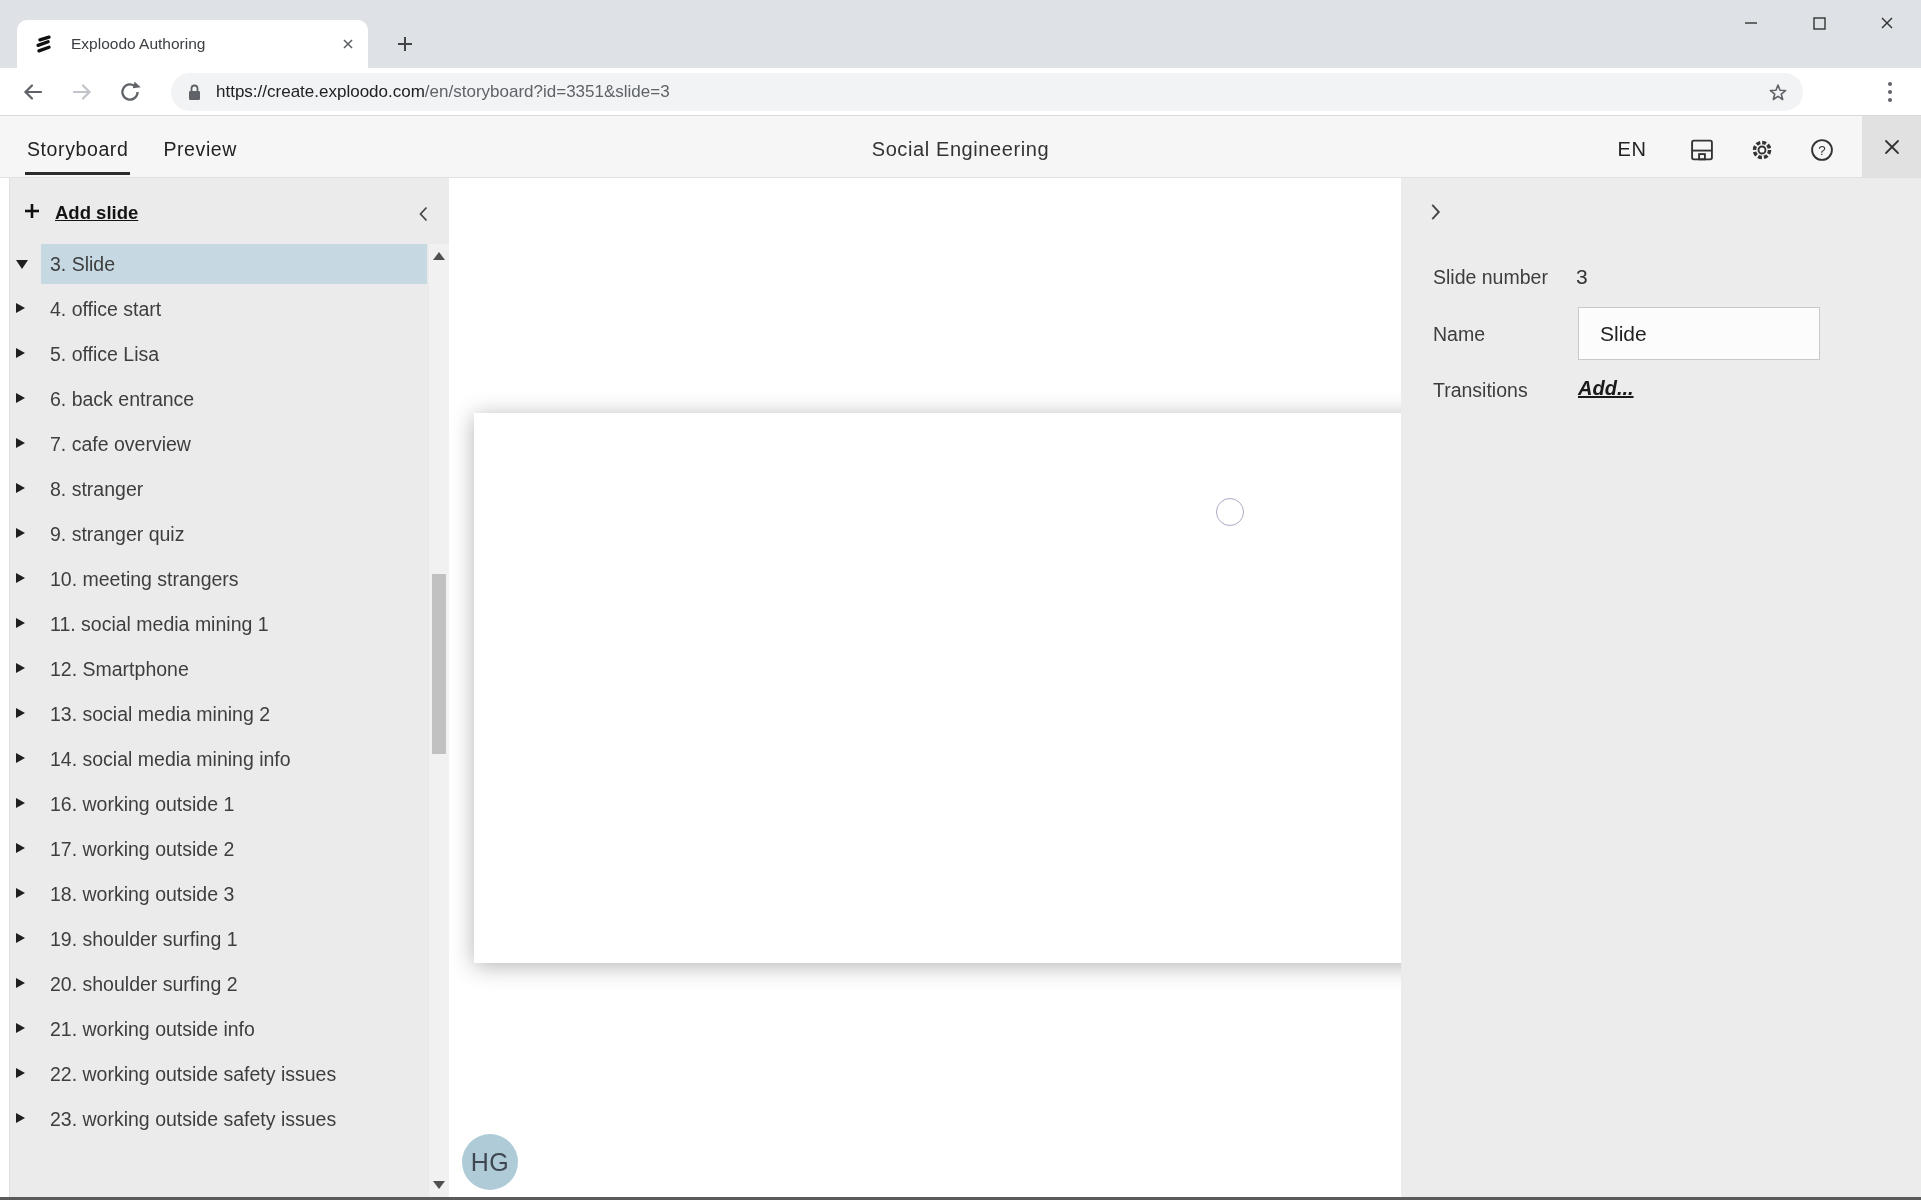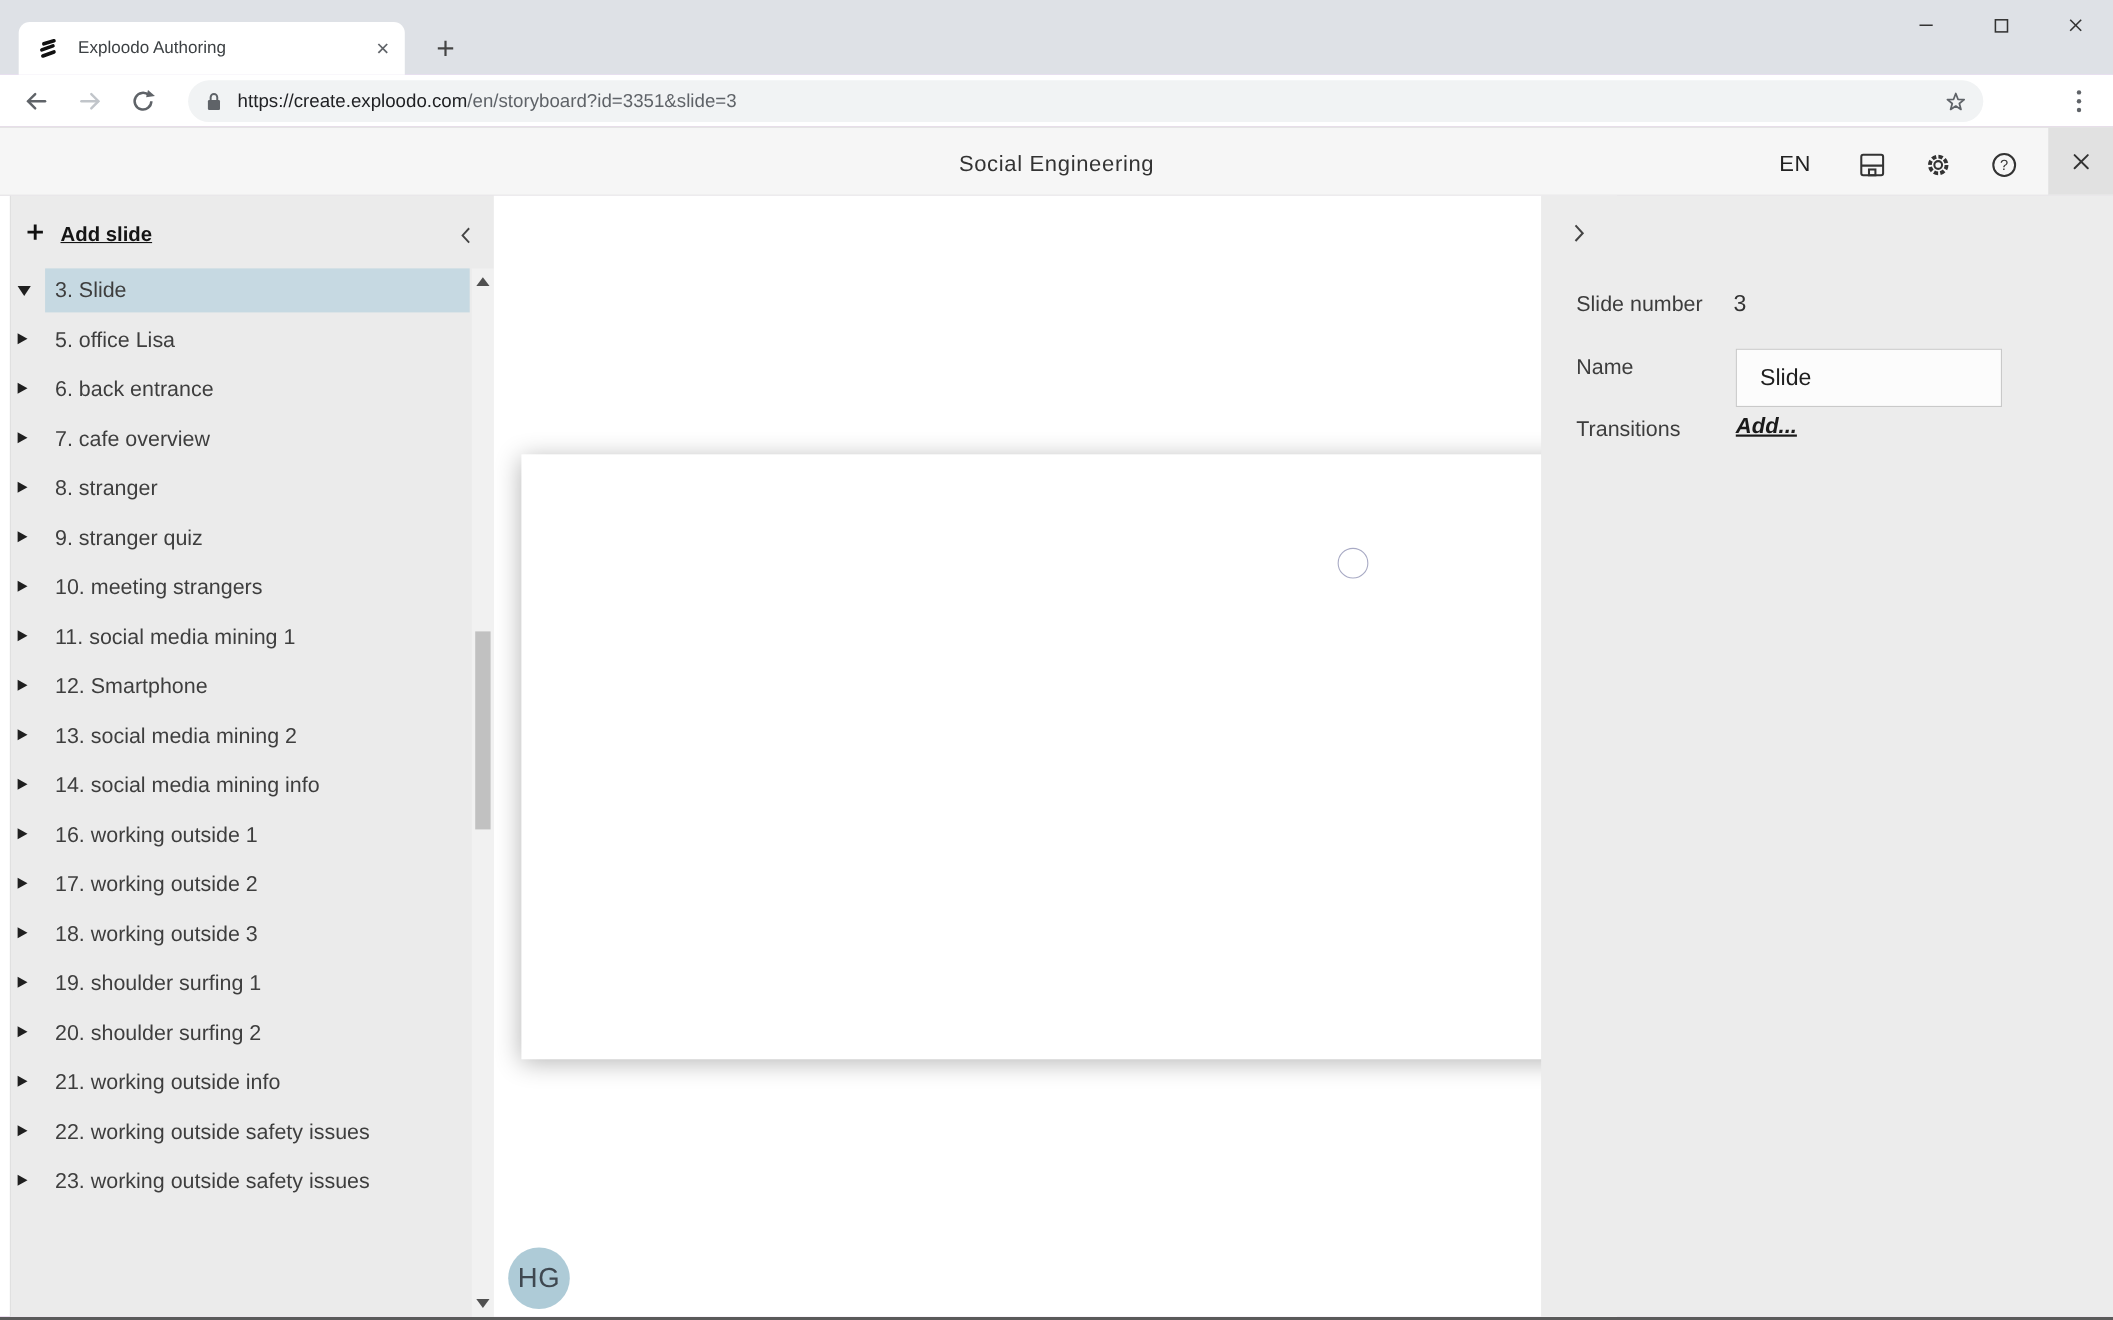--- a/index.html
+++ b/index.html
@@ -102,21 +102,21 @@
             align-items:center; justify-content:center; letter-spacing:0.5px; }
   .checklist-btn { position:absolute; left:954px; top:955px; width:63px; height:60px;
                    background:#efefef; border-radius:2px; display:flex;
                    align-items:center; justify-content:center; }
 
   
   .panel-collapse { position:absolute; left:22px; top:22px; width:24px; height:24px; }
   .field-label { position:absolute; left:32px; font-size:19.5px; color:#3d3d3d; }
   .lbl-number { top:88px; } .lbl-name { top:145px; } .lbl-trans { top:201px; }
   .val-number { position:absolute; left:175px; top:87px; font-size:21px; color:#333; }
-  .name-input { position:absolute; left:177px; top:139px; width:242px; height:53px;
+  .name-input { position:absolute; left:177px; top:129px; width:242px; height:53px;
                 background:#fcfcfc; border:1px solid #c9c9c9; font-size:21px; color:#1f1f1f;
                 padding-left:21px; font-family:"Liberation Sans", sans-serif; outline:none; }
   .add-link { position:absolute; left:177px; top:199px; font-size:20px; font-style:italic;
               font-weight:600; color:#1a1a1a; text-decoration:underline; cursor:pointer; }
   svg { display:block; }
 </style>
 </head>
 <body>
 
 <div class="window">
@@ -210,20 +210,24 @@
       </span>
     </div>
     <span class="menu-dots icon-btn">
       <span class="dot"></span>
         <span class="dot"></span>
         <span class="dot"></span>
     </span>
   </div>
 
   <div class="appheader">
+    <div class="mode-tabs">
+      <span class="mode-tab active">Storyboard</span>
+      <span class="mode-tab">Preview</span>
+    </div>
     <div class="course-title">Social Engineering</div>
     <div class="hdr-right lang hicon">EN</div>
     <div class="hdr-right hicon h-save icon-btn">
       <svg width="28" height="28" viewBox="0 0 24 24">
         <g fill="none" stroke="#333" stroke-width="1.6">
           <rect x="3.5" y="4" width="17" height="16" rx="1.5"></rect>
           <path d="M3.5 12.5 H20.5"></path>
           <rect x="9.5" y="15.5" width="5" height="4.5"></rect>
         </g>
       </svg>
@@ -272,20 +276,26 @@
       <div class="slide-list">
           <div class="slide-row selected">
             <span class="caret down"></span>
             <div class="hl">
               <span class="slide-label">3. Slide</span>
             </div>
           </div>
           <div class="slide-row">
             <span class="caret right"></span>
             <div class="hl">
+              <span class="slide-label">4. office start</span>
+            </div>
+          </div>
+          <div class="slide-row">
+            <span class="caret right"></span>
+            <div class="hl">
               <span class="slide-label">5. office Lisa</span>
             </div>
           </div>
           <div class="slide-row">
             <span class="caret right"></span>
             <div class="hl">
               <span class="slide-label">6. back entrance</span>
             </div>
           </div>
           <div class="slide-row">

